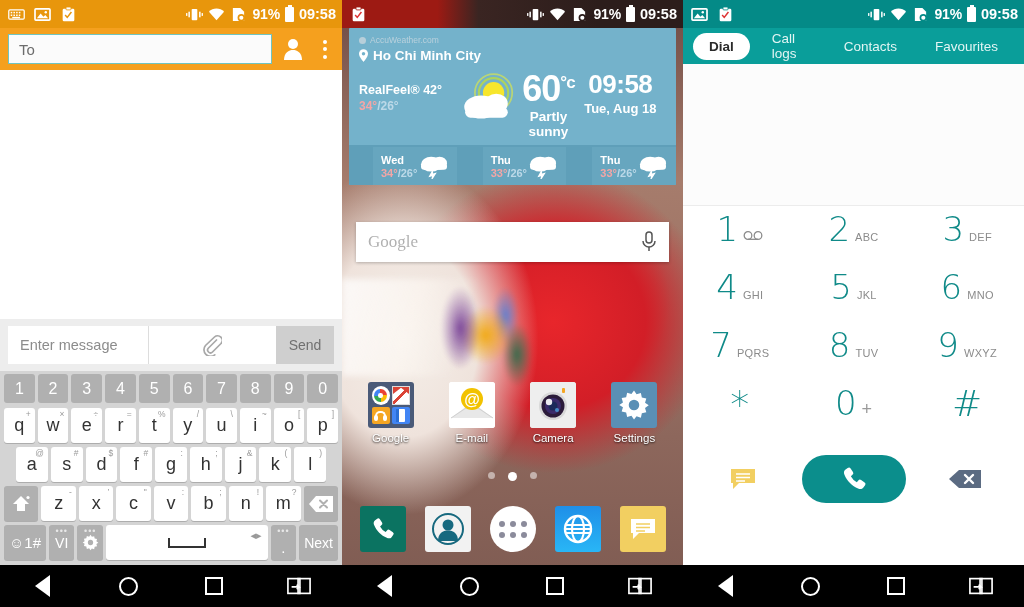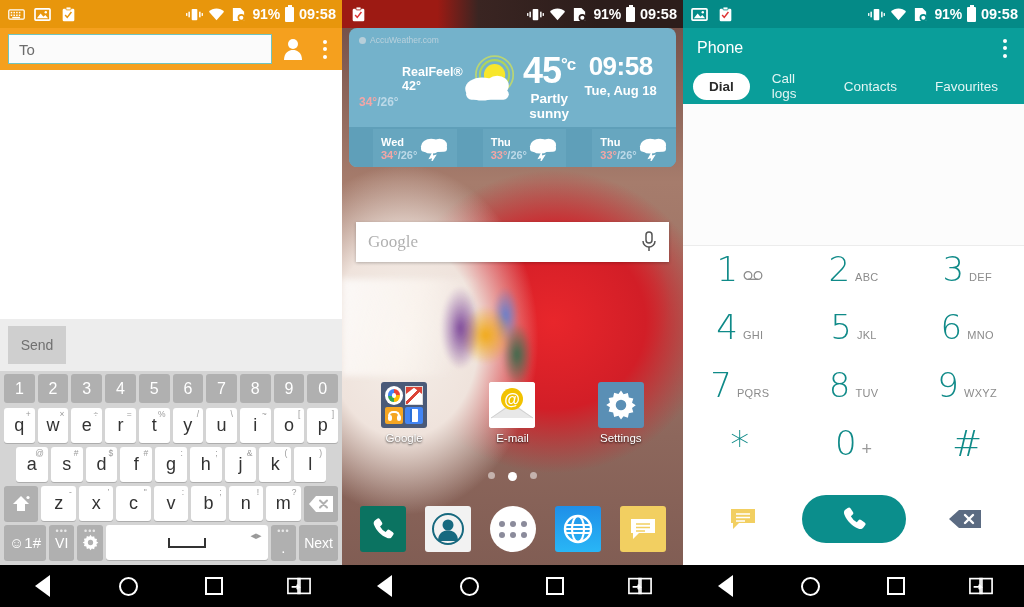--- a/index.html
+++ b/index.html
@@ -108,31 +108,31 @@
       radial-gradient(ellipse 22% 55% at 30% 40%, #6b2f8e 0%, rgba(107,47,142,0) 62%),
       radial-gradient(ellipse 30% 40% at 48% 46%, #f2a80c 0%, rgba(242,168,12,0) 60%),
       radial-gradient(ellipse 16% 40% at 70% 62%, #2d6b4a 0%, rgba(45,107,74,0) 65%),
       radial-gradient(ellipse 14% 36% at 62% 30%, #5b7fd4 0%, rgba(91,127,212,0) 65%);
     filter: blur(2px); opacity: .95;
   }
 
   
   .weather {
     position: absolute; top: 28px; left: 7px; right: 7px; z-index: 5;
-    background: #74b2cb; border-radius: 8px; overflow: hidden;
+    background: #74b2cb; border-radius: 1px; overflow: hidden;
   }
   .w-top { padding: 7px 10px 6px; position: relative; }
   .w-src { display:flex; align-items:center; gap:4px; }
   .w-src i { width:7px; height:7px; border-radius:50%; background:#b7cfda; display:block; }
   .w-src span { color:#b9d1dd; font-size:8.5px; }
   .w-city { display:flex; align-items:center; gap:5px; margin-top:3px; }
   .w-city span { color:#fff; font-size:13.5px; font-weight:bold; }
   .w-main { display:flex; align-items:flex-start; margin-top: 6px; }
   .w-left { width: 100px; padding-top: 14px; }
-  .w-rf { color:#fff; font-size:12.5px; font-weight:bold;margin-left:43px; }
+  .w-rf { color:#fff; font-size:12.5px; font-weight:bold; }
   .w-hl { font-size:12px; font-weight:bold; margin-top:2px; }
   .w-hi { color:#f4a6a6; }
   .w-lo { color:#bcd9e8; }
   .w-sun { width: 64px; height: 56px; flex:none; margin-top: 2px; }
   .w-ctr { flex:1; text-align:center; padding-top: 2px; }
   .w-temp { color:#fff; font-size: 36px; font-weight:bold; line-height: .98; letter-spacing:-1px; }
   .w-temp sup { font-size:17px; vertical-align: super; }
   .w-cond { color:#fff; font-size:13.5px; font-weight:bold; margin-top:3px; }
   .w-right { width: 92px; text-align:center; padding-top: 2px; }
   .w-clock { color:#fff; font-size: 26px; font-weight:bold; line-height:1; letter-spacing:-.5px; }
@@ -268,20 +268,28 @@
       <div class="kebab">
           <i></i>
           <i></i>
           <i></i>
         </div>
     </div>
 
     <div class="msg-body"></div>
 
     <div class="compose">
+      <div class="compose-box">
+        <span>Enter message</span>
+        <span class="clip-wrap">
+          <svg width="20" height="22" viewBox="0 0 20 22">
+            <path d="M14.5 6 L6.5 14 a2.8 2.8 0 0 0 4 4 l8.5-8.5 a4.6 4.6 0 0 0-6.5-6.5 L3.5 11.5 a6.6 6.6 0 0 0 9.3 9.3" fill="none" stroke="#a8a8a8" stroke-width="1.7" stroke-linecap="round"></path>
+          </svg>
+        </span>
+      </div>
       <div class="send-btn">
         <span>Send</span>
       </div>
     </div>
 
     <div class="kb">
       <div class="kb-row r-num">
         <div class="key num">1</div>
         <div class="key num">2</div>
         <div class="key num">3</div>
@@ -500,40 +508,47 @@
         <span class="sb-time">09:58</span>
       </div>
     </div>
 
     <div class="weather">
       <div class="w-top">
         <div class="w-src">
           <i></i>
           <span>AccuWeather.com</span>
         </div>
+        <div class="w-city">
+          <svg width="9" height="13" viewBox="0 0 10 14">
+            <path d="M5 0 a5 5 0 0 1 5 5 c0 3.6-5 9-5 9 S0 8.6 0 5 a5 5 0 0 1 5-5Z" fill="#fff"></path>
+            <circle cx="5" cy="5" r="1.9" fill="#74b2cb"></circle>
+          </svg>
+          <span>Ho Chi Minh City</span>
+        </div>
         <div class="w-main">
           <div class="w-left">
             <div class="w-rf">
               <span>RealFeel®</span>
               <span>42°</span>
             </div>
             <div class="w-hl">
               <span class="w-hi">34°</span><span style="color:#bcd9e8">/</span><span class="w-lo">26°</span>
             </div>
           </div>
           <svg class="w-sun" viewBox="0 0 72 62">
             <circle cx="40" cy="24" r="21" fill="none" stroke="#cfe05a" stroke-width="2" opacity=".75"></circle>
             <circle cx="40" cy="24" r="16.5" fill="none" stroke="#b9d94a" stroke-width="2.4" opacity=".85"></circle>
             <circle cx="40" cy="24" r="12" fill="#f7e62c"></circle>
             <ellipse cx="26" cy="40" rx="19" ry="13" fill="#fff"></ellipse>
             <ellipse cx="43" cy="36" rx="13" ry="11" fill="#fff"></ellipse>
             <rect x="8" y="40" width="48" height="12" rx="6" fill="#fff"></rect>
           </svg>
           <div class="w-ctr">
-            <div class="w-temp"><span>45</span><sup>°c</sup></div>
+            <div class="w-temp"><span>60</span><sup>°c</sup></div>
             <div class="w-cond">Partly sunny</div>
           </div>
           <div class="w-right">
             <div class="w-clock">09:58</div>
             <div class="w-date">Tue, Aug 18</div>
           </div>
         </div>
       </div>
       <div class="w-fc">
         <div class="fc-cell">
@@ -618,20 +633,35 @@
             <path d="M2 36 L23 20 L44 36 Z" fill="#e8e8e8"></path>
             <path d="M2 36 L23 22 L44 36" fill="none" stroke="#cfcfcf" stroke-width="1"></path>
             <circle cx="23" cy="17" r="11" fill="#f2c200"></circle>
             <text x="23" y="23" font-size="16" font-weight="bold" text-anchor="middle" fill="#fff" font-family="Liberation Sans, sans-serif">@</text>
           </svg>
         </div>
         <div class="app-lbl">E-mail</div>
       </div>
 
 
+      <div class="app">
+        <div class="app-ico" style="background:#f0f0f0;">
+          <svg viewBox="0 0 46 46" width="46" height="46">
+            <rect width="46" height="46" fill="#eeeeee"></rect>
+            <rect x="32" y="6" width="3" height="5" rx="1" fill="#f5a623"></rect>
+            <circle cx="23" cy="24" r="14" fill="#d8d8d8"></circle>
+            <circle cx="23" cy="24" r="11.5" fill="#2b1b3a"></circle>
+            <circle cx="23" cy="24" r="8" fill="#3b2b6b"></circle>
+            <circle cx="23" cy="24" r="4.5" fill="#1b2a5a"></circle>
+            <circle cx="19" cy="20" r="3.2" fill="#fff" opacity=".9"></circle>
+            <circle cx="27" cy="28" r="2" fill="#4aa3e0" opacity=".8"></circle>
+          </svg>
+        </div>
+        <div class="app-lbl">Camera</div>
+      </div>
 
       <div class="app">
         <div class="app-ico" style="background:#5a8fb5;display:flex;align-items:center;justify-content:center;">
           <svg width="32" height="32" viewBox="0 0 20 20">
             <path d="M10 1 l1.6 2.3 2.7-.8 .6 2.8 2.8 .6-.8 2.7 2.3 1.6-2.3 1.6 .8 2.7-2.8 .6-.6 2.8-2.7-.8L10 19l-1.6-2.3-2.7 .8-.6-2.8-2.8-.6 .8-2.7L.8 10l2.3-1.6-.8-2.7 2.8-.6 .6-2.8 2.7 .8Z" fill="#fff"></path>
             <circle cx="10" cy="10" r="3.3" fill="#5a8fb5"></circle>
           </svg>
         </div>
         <div class="app-lbl">Settings</div>
       </div>
@@ -741,28 +771,20 @@
           <path d="M2 1 h8 l4 4 v10 H2 Z" fill="#fff"></path>
           <circle cx="11" cy="11.5" r="4" fill="#048a87"></circle>
             <circle cx="11" cy="11.5" r="2.2" fill="#fff"></circle>
         </svg>
         <span class="sb-txt">91%</span>
         <span class="bat"></span>
         <span class="sb-time">09:58</span>
       </div>
     </div>
 
-    <div class="ph-header">
-      <div class="ph-title">Phone</div>
-      <div class="kebab">
-          <i></i>
-          <i></i>
-          <i></i>
-        </div>
-    </div>
 
     <div class="ph-tabs">
       <div class="ph-tab active">Dial</div>
       <div class="ph-tab">Call logs</div>
       <div class="ph-tab">Contacts</div>
       <div class="ph-tab">Favourites</div>
     </div>
 
     <div class="ph-display"></div>
 

